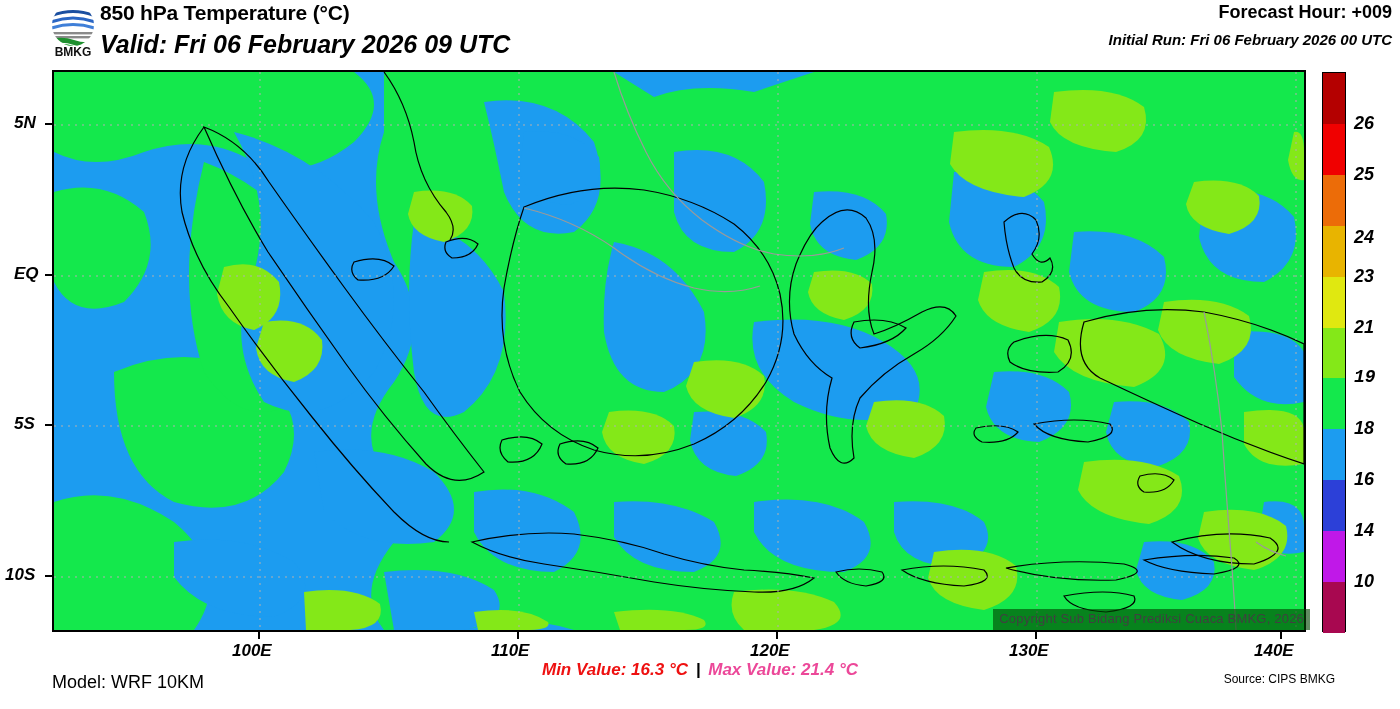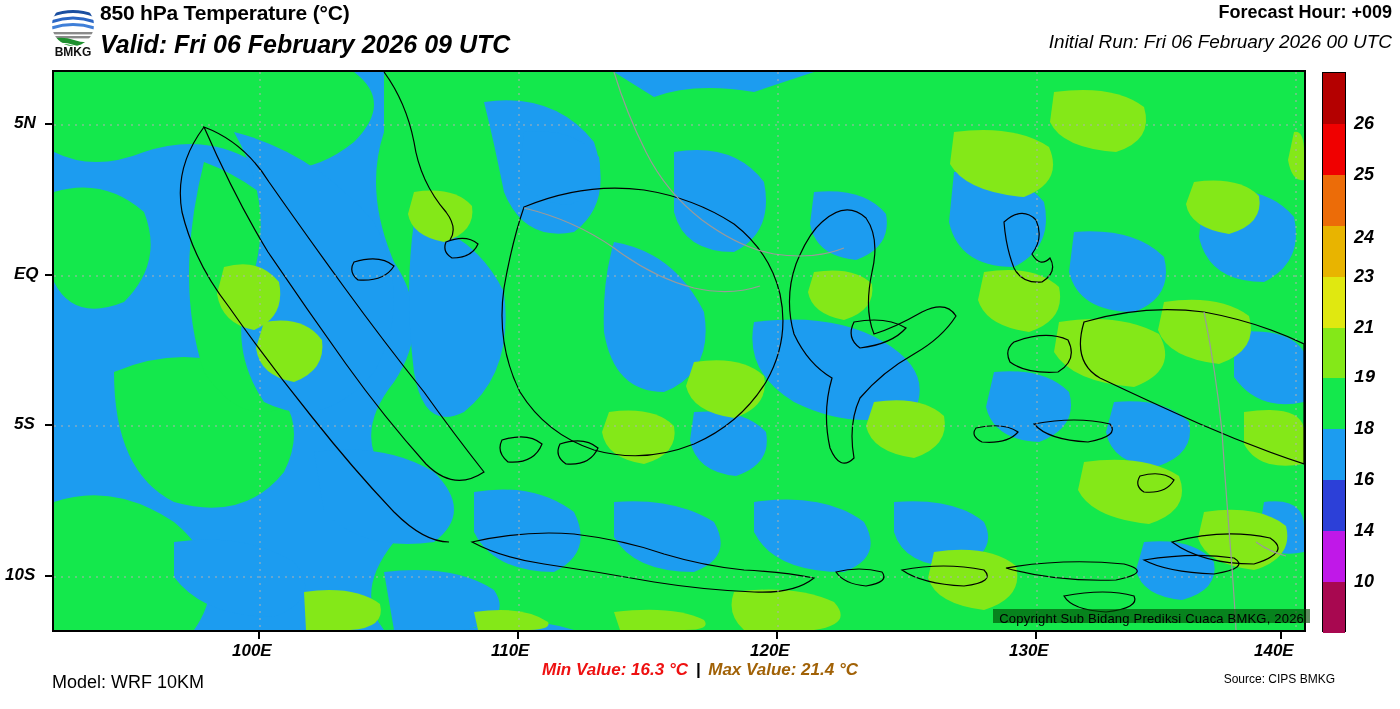--- a/index.html
+++ b/index.html
@@ -8,55 +8,55 @@
 
   
   #header{position:absolute;left:0;top:0;width:1400px;height:62px;}
   #logo{position:absolute;left:44px;top:2px;width:58px;height:56px;}
   #title{position:absolute;left:100px;top:1px;font-size:21px;font-weight:bold;
          letter-spacing:-0.2px;white-space:nowrap;}
   #valid{position:absolute;left:100px;top:30px;font-size:25px;font-weight:bold;
          font-style:italic;white-space:nowrap;}
   #fhour{position:absolute;right:8px;top:2px;font-size:18px;font-weight:bold;
          white-space:nowrap;}
-  #initrun{position:absolute;right:8px;top:31px;font-size:19px;font-weight:normal;
+  #initrun{position:absolute;right:8px;top:31px;font-size:15px;font-weight:bold;
            font-style:italic;white-space:nowrap;}
 
   
   #mapwrap{position:absolute;left:52px;top:70px;width:1254px;height:562px;
            border:2px solid #000;box-sizing:border-box;background:#1a9ff0;}
   #mapsvg{display:block;width:100%;height:100%;}
 
   
   .axlabel{position:absolute;font-size:17px;font-style:italic;font-weight:bold;
            white-space:nowrap;}
   .ytick,.xtick{position:absolute;background:#000;}
   .ytick{width:7px;height:2px;left:45px;}
   .xtick{height:7px;width:2px;top:632px;}
 
   
-  #watermark{position:absolute;left:980px;top:607px;height:14px;
-             background:rgba(0,70,0,0.62);color:#000000;font-size:13px;
+  #watermark{position:absolute;left:980px;top:607px;height:21px;
+             background:rgba(0,70,0,0.62);color:#404040;font-size:13px;
              padding:2px 6px 0 6px;box-sizing:border-box;white-space:nowrap;
              letter-spacing:0.2px;}
 
   
   #cbar{position:absolute;left:1322px;top:72px;width:24px;height:560px;
         border:1px solid #000;box-sizing:border-box;}
   .cband{width:100%;}
   .cblabel{position:absolute;left:1354px;font-size:18px;font-style:italic;
            font-weight:bold;white-space:nowrap;transform:translateY(-50%);}
 
   
   #model{position:absolute;left:52px;top:672px;font-size:18px;white-space:nowrap;}
   #source{position:absolute;right:65px;top:672px;font-size:12px;white-space:nowrap;}
   #minmax{position:absolute;left:0;top:660px;width:1400px;text-align:center;
           font-size:17px;font-weight:bold;font-style:italic;white-space:nowrap;}
   #minv{color:#ee1111;}
-  #maxv{color:#a16207;}
+  #maxv{color:#ec4899;}
   .sep{color:#000;padding:0 3px;}
 </style>
 </head>
 <body>
 
 <div id="header">
 
   <svg id="logo" viewBox="0 0 58 56">
     <defs>
       <clipPath id="logoclip">

